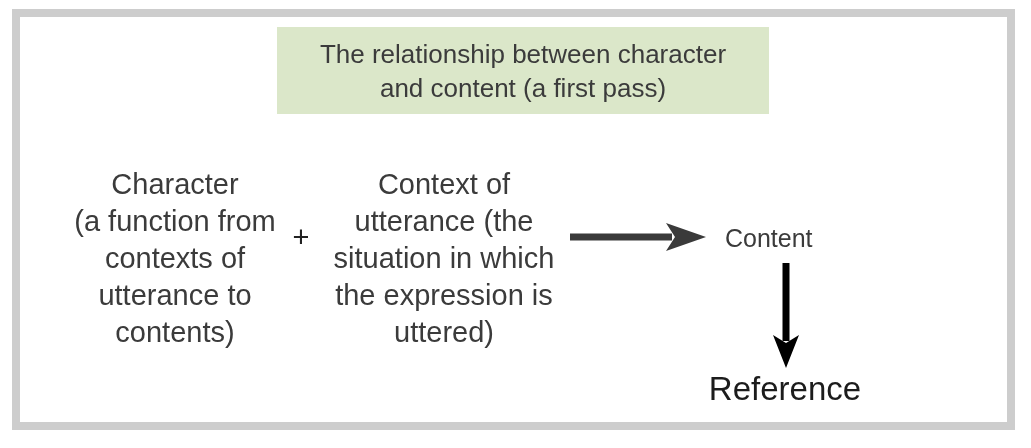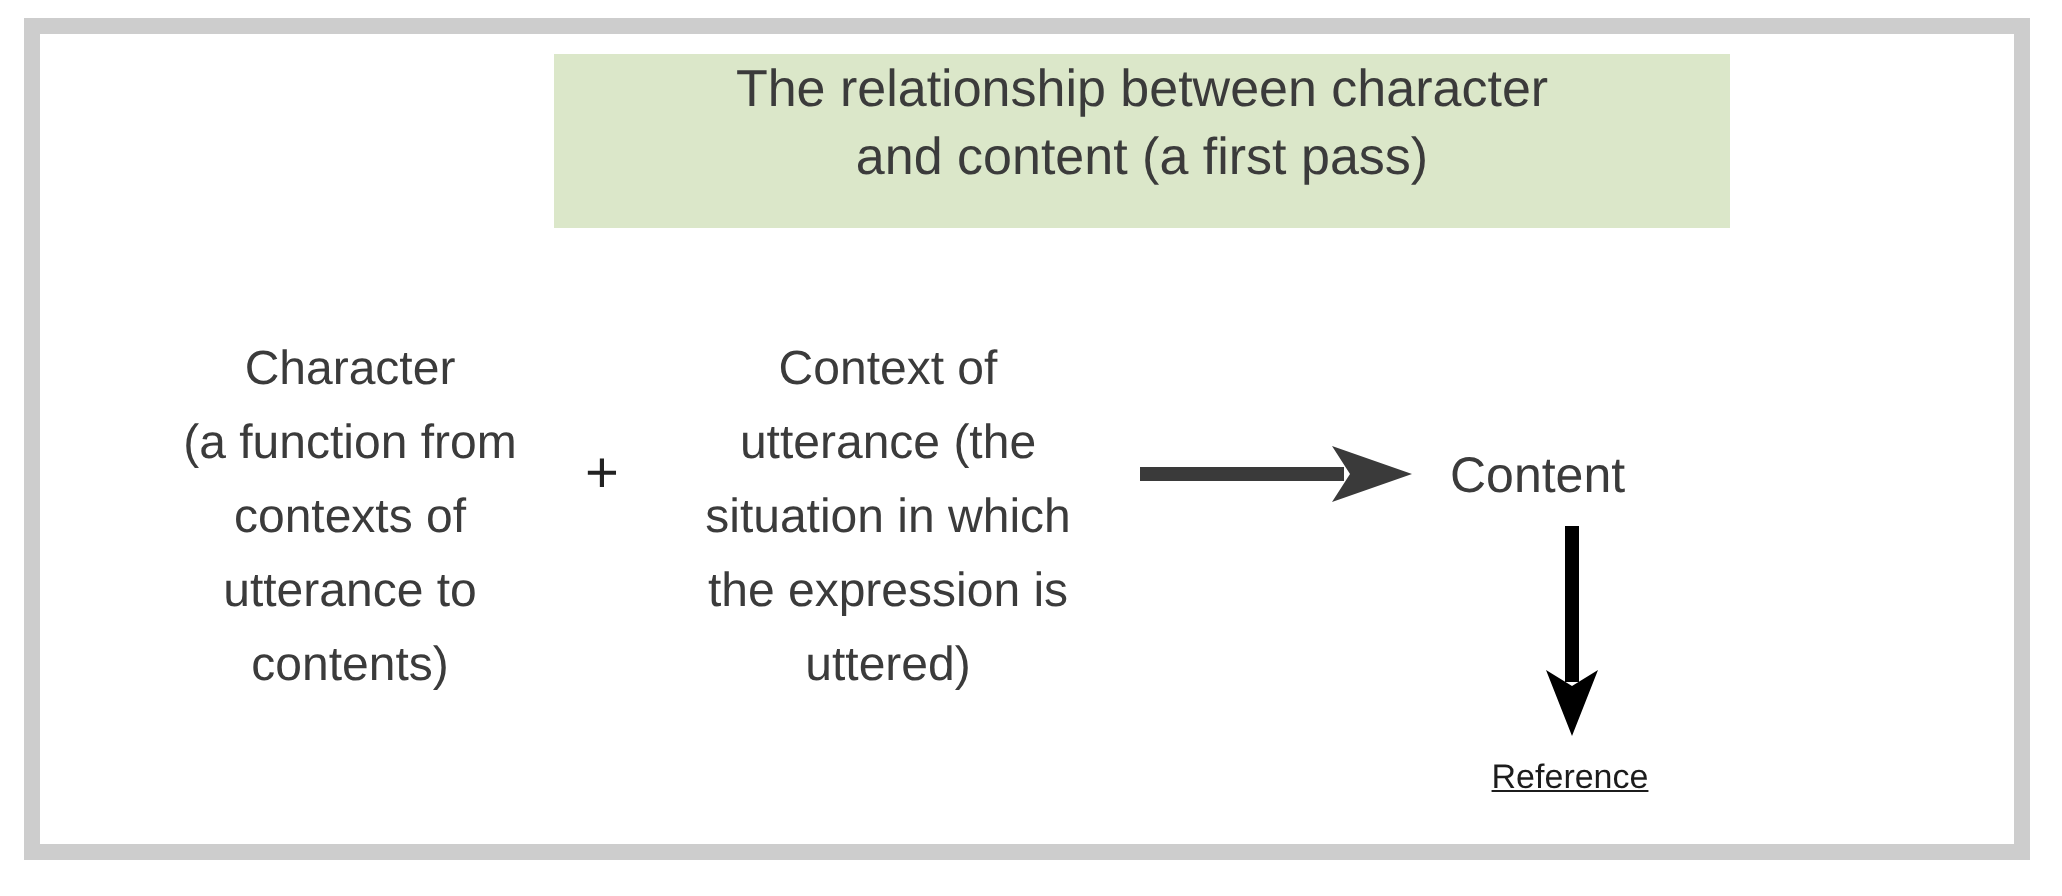--- a/index.html
+++ b/index.html
@@ -22,38 +22,38 @@
     top: 9px;
     width: 1003px;
     height: 421px;
     border: 8px solid var(--frame-border, #cdcdcd);
     box-sizing: border-box;
   }
   .title-box {
     position: absolute;
     left: 277px;
     top: 27px;
-    width: 588px;
+    width: 492px;
     height: 87px;
     background: var(--title-bg, #dbe7c9);
     display: flex;
-    align-items: flex-start;
+    align-items: center;
     justify-content: center;
   }
   .title-text {
     font-size: 26px;
     line-height: 34px;
     text-align: center;
     white-space: pre-line;
     color: var(--text, #3b3b3b);
   }
   .text-block {
     position: absolute;
     text-align: center;
-    font-size: 24px;
+    font-size: 29px;
     line-height: 37px;
     white-space: pre-line;
     color: var(--text, #3b3b3b);
   }
   .character-node {
     left: 55px;
     top: 166px;
     width: 240px;
   }
   .context-node {
@@ -94,25 +94,24 @@
     left: 770px;
     top: 263px;
   }
   .down-arrow .arrow-fill { fill: var(--arrow-down, #000000); }
   .reference-node {
     position: absolute;
     left: 705px;
     top: 373px;
     width: 160px;
     text-align: center;
-    font-size: 17px;
+    font-size: 33px;
     line-height: 32px;
     white-space: pre-line;
     color: #1c1c1c;
-    text-decoration: underline;
   }
 </style>
 </head>
 <body>
 
 <div class="canvas">
 
   <div class="frame"></div>
 
   <div class="title-box">

